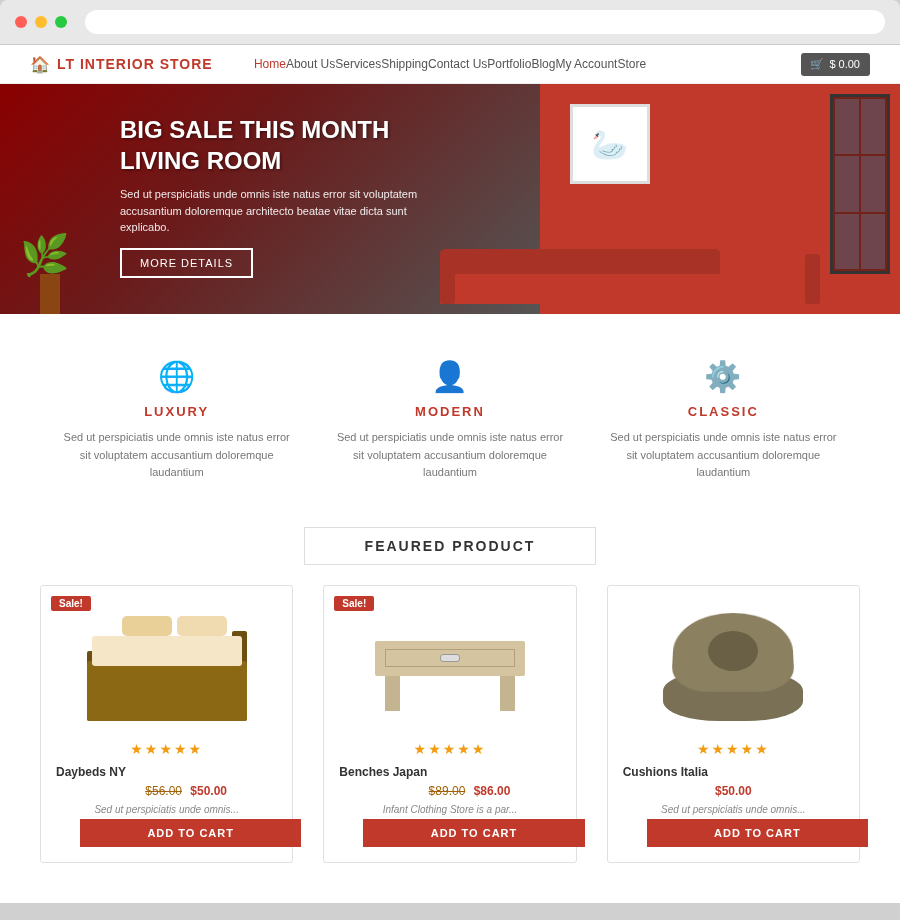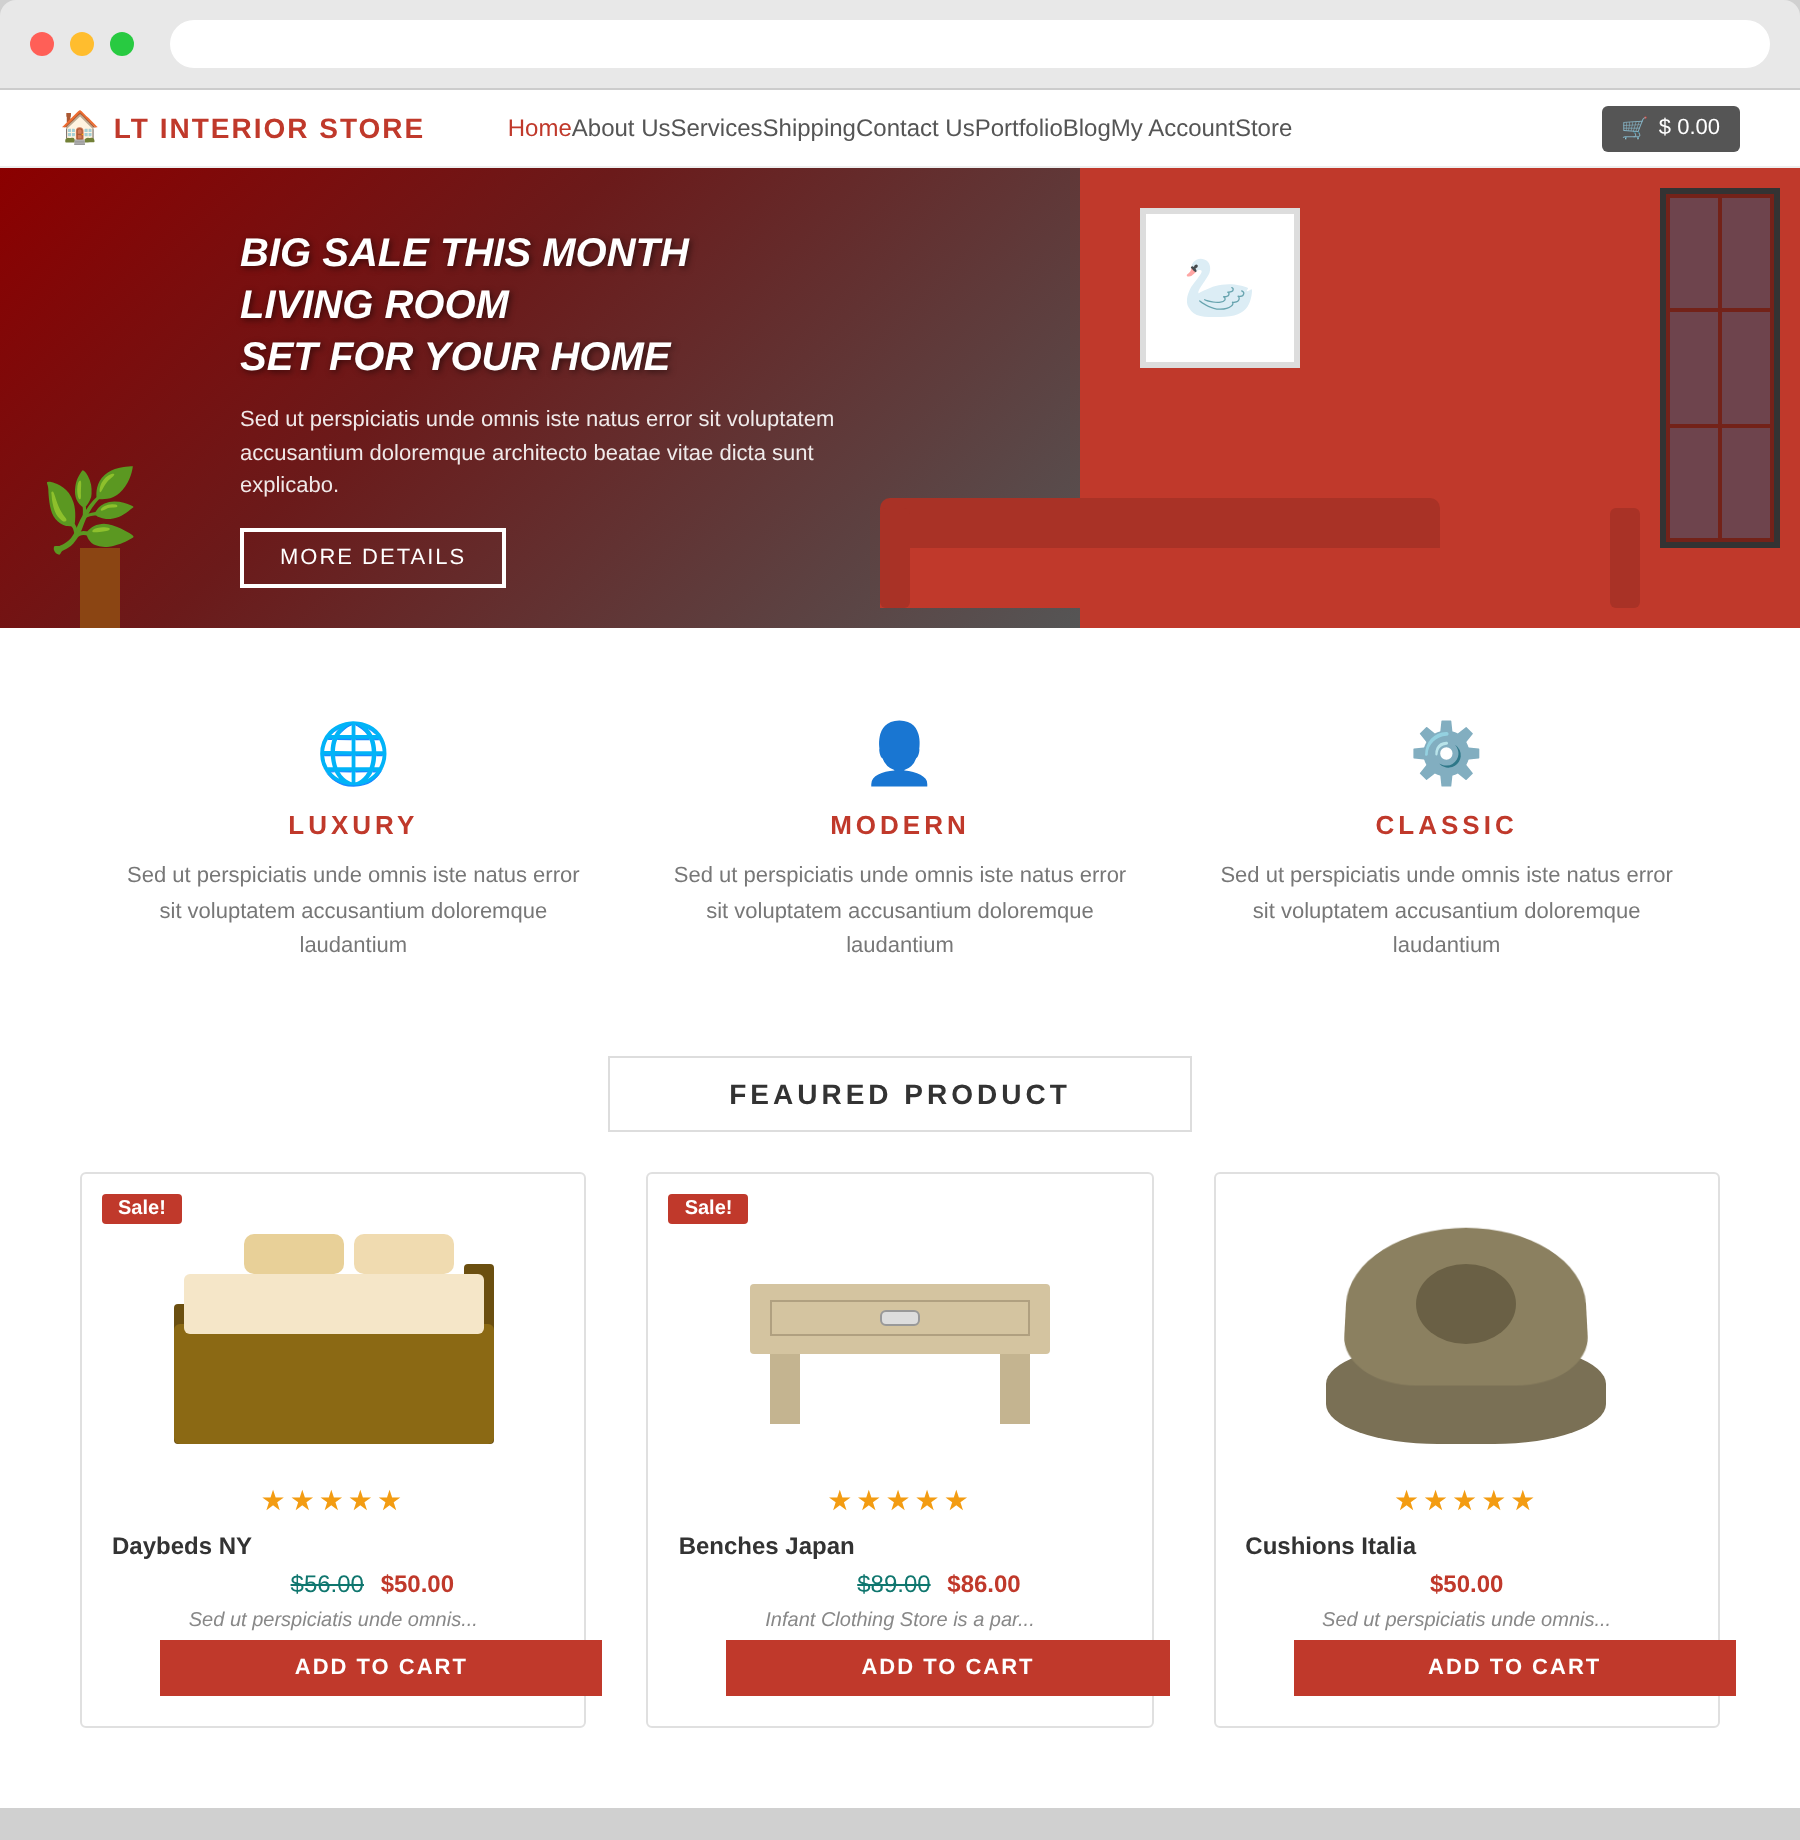--- a/index.html
+++ b/index.html
@@ -155,25 +155,24 @@
     }
     .window-pane { background: rgba(100,150,200,0.3); }
     .hero-content {
       position: absolute;
       top: 30px;
       left: 120px;
       z-index: 10;
       color: white;
     }
     .hero-title {
-      font-size: 20px;
+      font-size: 24px;
       font-weight: bold;
       line-height: 1.3;
       text-shadow: 1px 1px 3px rgba(0,0,0,0.5);
-      font-style: italic;
     }
     .hero-desc {
       font-size: 11px;
       margin-top: 10px;
       max-width: 300px;
       line-height: 1.5;
       color: rgba(255,255,255,0.9);
     }
     .hero-btn {
       margin-top: 12px;
@@ -423,21 +422,21 @@
       color: #333;
       margin-bottom: 5px;
     }
     .product-price {
       text-align: center;
       font-size: 12px;
       margin-bottom: 6px;
     }
     .price-old {
       text-decoration: line-through;
-      color: #0f766e;
+      color: #a16207;
       margin-right: 5px;
       margin-left: 39px;
     }
     .price-new {
       color: #c0392b;
       font-weight: bold;
     }
     .product-short-desc {
       text-align: center;
       font-size: 10px;
@@ -523,21 +522,20 @@
             <div style="width:280px; height:25px; background:#a93226; border-radius:5px 5px 0 0; position:absolute; bottom:40px; left:0;"></div>
             <div style="width:15px; height:50px; background:#a93226; border-radius:3px; position:absolute; bottom:10px; left:0;"></div>
             <div style="width:15px; height:50px; background:#a93226; border-radius:3px; position:absolute; bottom:10px; right:0;"></div>
           </div>
         </div>
       </div>
       <div class="hero-content">
         <div class="hero-title">
           <div>BIG SALE THIS MONTH</div>
           <div>LIVING ROOM</div>
-          <div>SET FOR YOUR HOME</div>
         </div>
         <p class="hero-desc">Sed ut perspiciatis unde omnis iste natus error sit voluptatem accusantium doloremque architecto beatae vitae dicta sunt explicabo.</p>
         <div class="hero-btn">MORE DETAILS</div>
       </div>
     </section>
 
     <section class="features-section">
       <div class="feature-item">
         <div class="feature-icon">🌐</div>
         <div class="feature-title">LUXURY</div>

